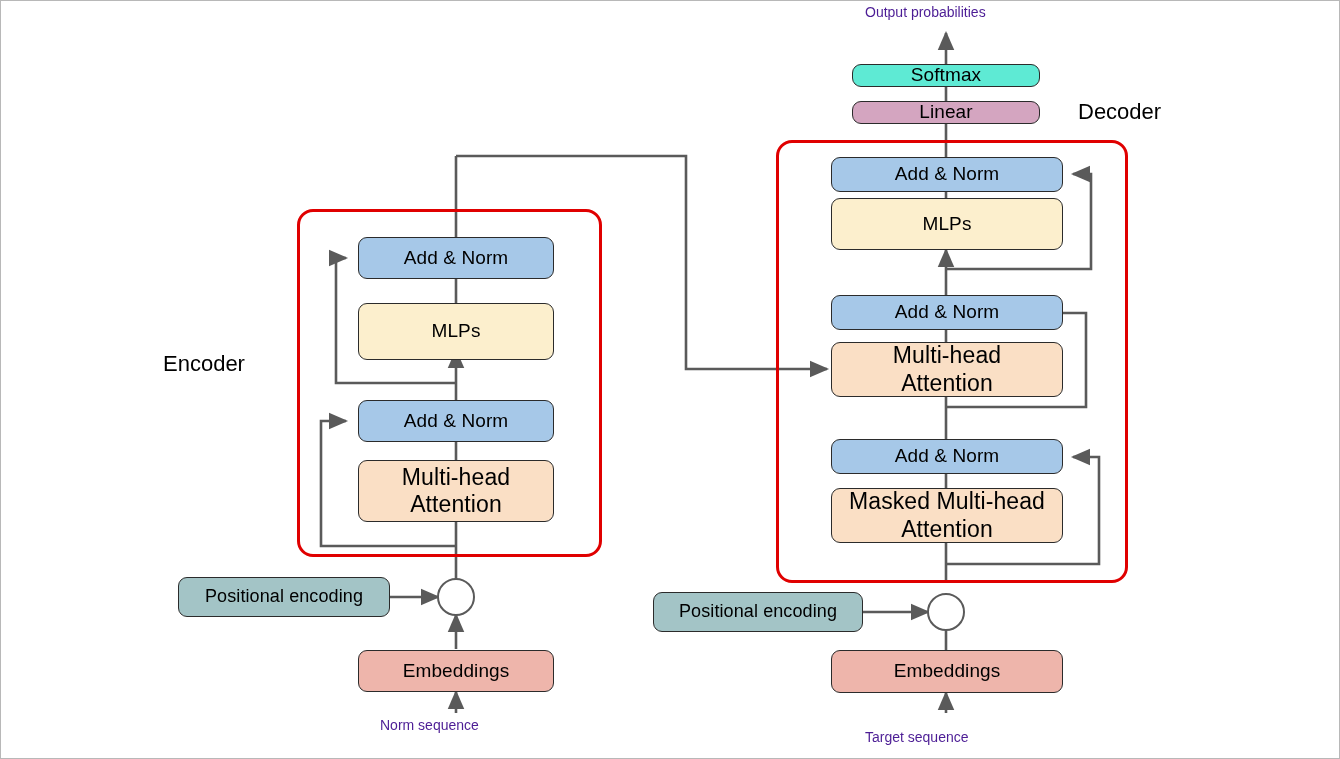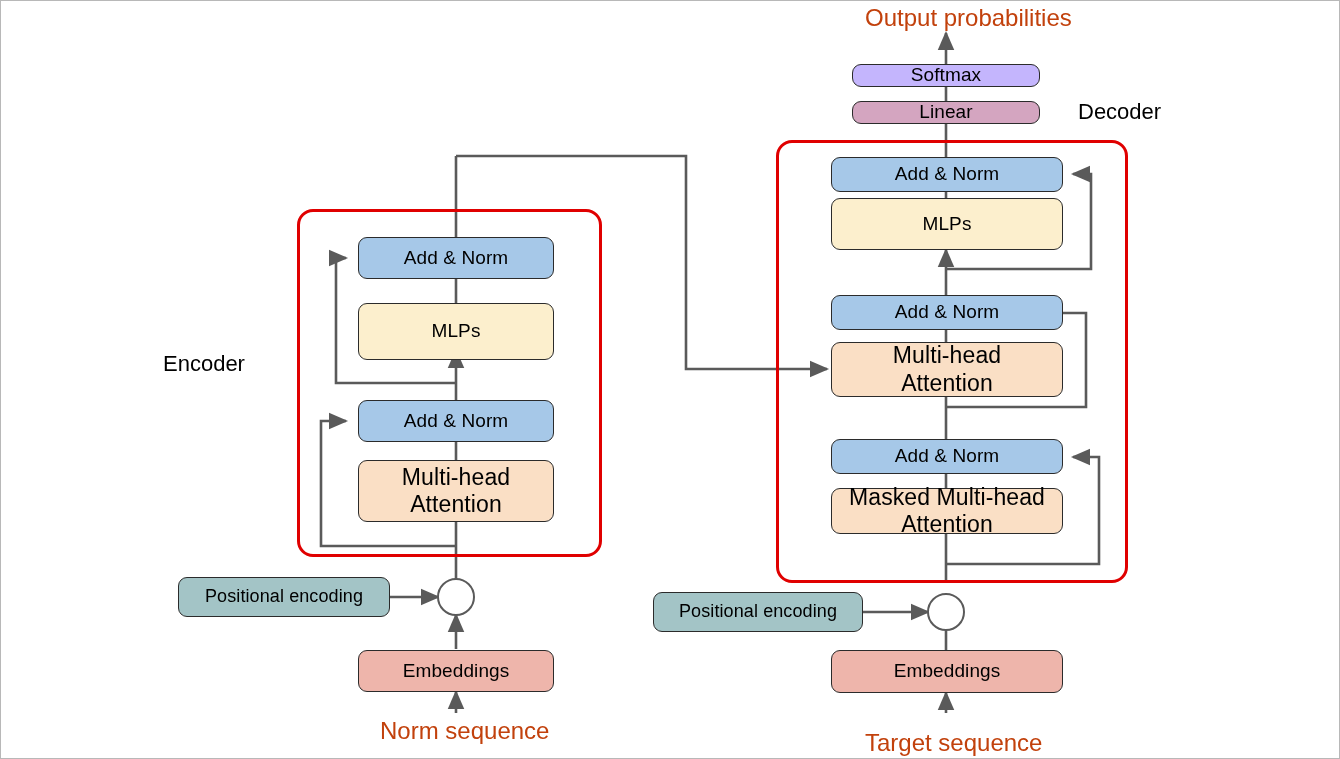--- a/index.html
+++ b/index.html
@@ -37,22 +37,22 @@
     text-align: center;
     color: #000000;
     font-size: 19px;
     line-height: 1.18;
     letter-spacing: 0.1px;
     z-index: 3;
   }
   .node.two-line { font-size: 23px; }
   .plain-label {
     position: absolute;
-    color: #c2410c;
-    font-size: 24px;
+    color: #4c1d95;
+    font-size: 14px;
     white-space: nowrap;
     z-index: 3;
   }
   .group-label {
     position: absolute;
     color: #000000;
     font-size: 22px;
     font-weight: normal;
     white-space: nowrap;
     z-index: 4;
@@ -178,32 +178,32 @@
 
   <div class="node" style="left:830px; top:294px; width:232px; height:35px; background:#a6c8e8;">Add &amp; Norm</div>
 
   <div class="node two-line" style="left:830px; top:341px; width:232px; height:55px; background:#fadfc5; flex-direction:column;">
     <span>Multi-head</span>
     <span>Attention</span>
   </div>
 
   <div class="node" style="left:830px; top:438px; width:232px; height:35px; background:#a6c8e8;">Add &amp; Norm</div>
 
-  <div class="node two-line" style="left:830px; top:487px; width:232px; height:46px; background:#fadfc5; flex-direction:column;">
+  <div class="node two-line" style="left:830px; top:487px; width:232px; height:55px; background:#fadfc5; flex-direction:column;">
     <span>Masked Multi-head</span>
     <span>Attention</span>
   </div>
 
   <div class="node" style="left:652px; top:591px; width:210px; height:40px; background:#a3c4c6; font-size:18px;">Positional encoding</div>
 
   <div class="adder" style="left:926px; top:592px; width:38px; height:38px;"></div>
 
   <div class="node" style="left:830px; top:649px; width:232px; height:43px; background:#eeb5ab;">Embeddings</div>
 
   <div class="plain-label" style="left:864px; top:716px;margin-top:12px;">Target sequence</div>
 
-  <div class="node" style="left:851px; top:63px; width:188px; height:23px; background:#c4b5fd;">Softmax</div>
+  <div class="node" style="left:851px; top:63px; width:188px; height:23px; background:#5eead4;">Softmax</div>
 
   <div class="node" style="left:851px; top:100px; width:188px; height:23px; background:#d4a5c0;">Linear</div>
 
   <div class="plain-label" style="left:864px; top:3px;">Output probabilities</div>
 
 </div>
 
 </body></html>

